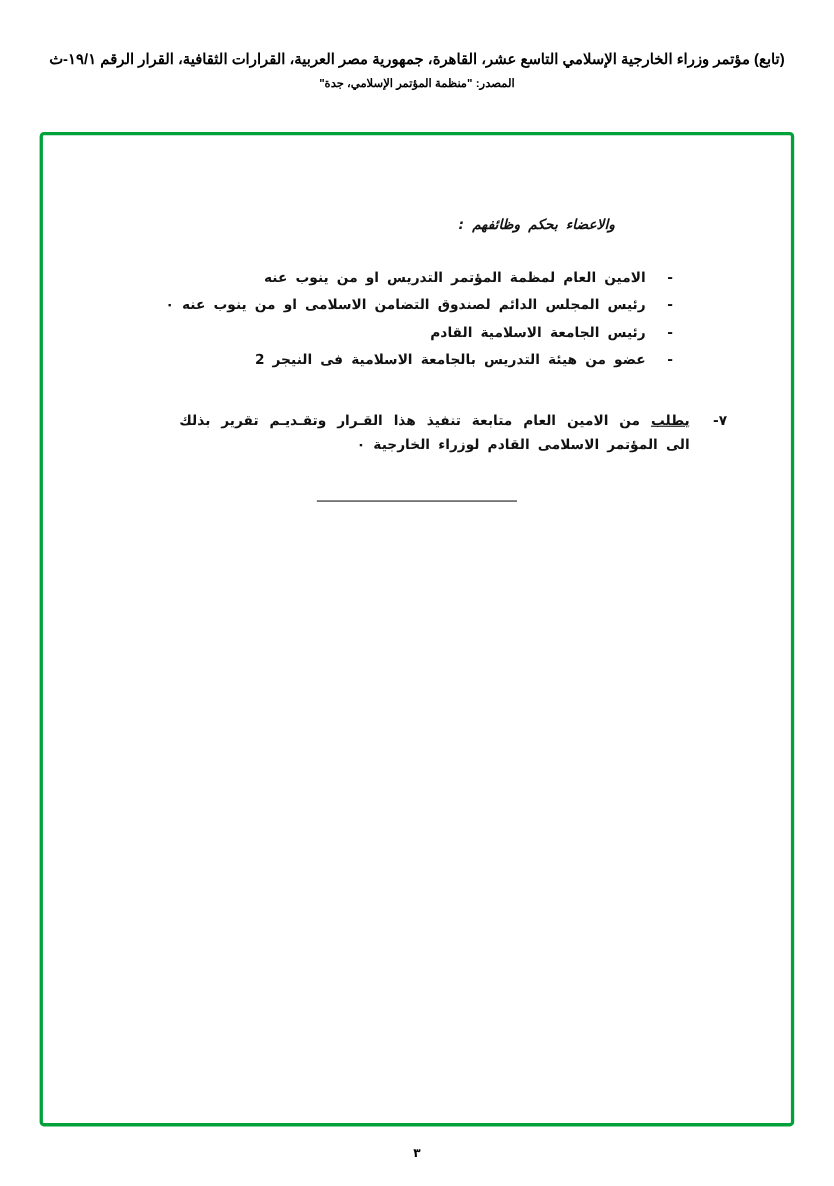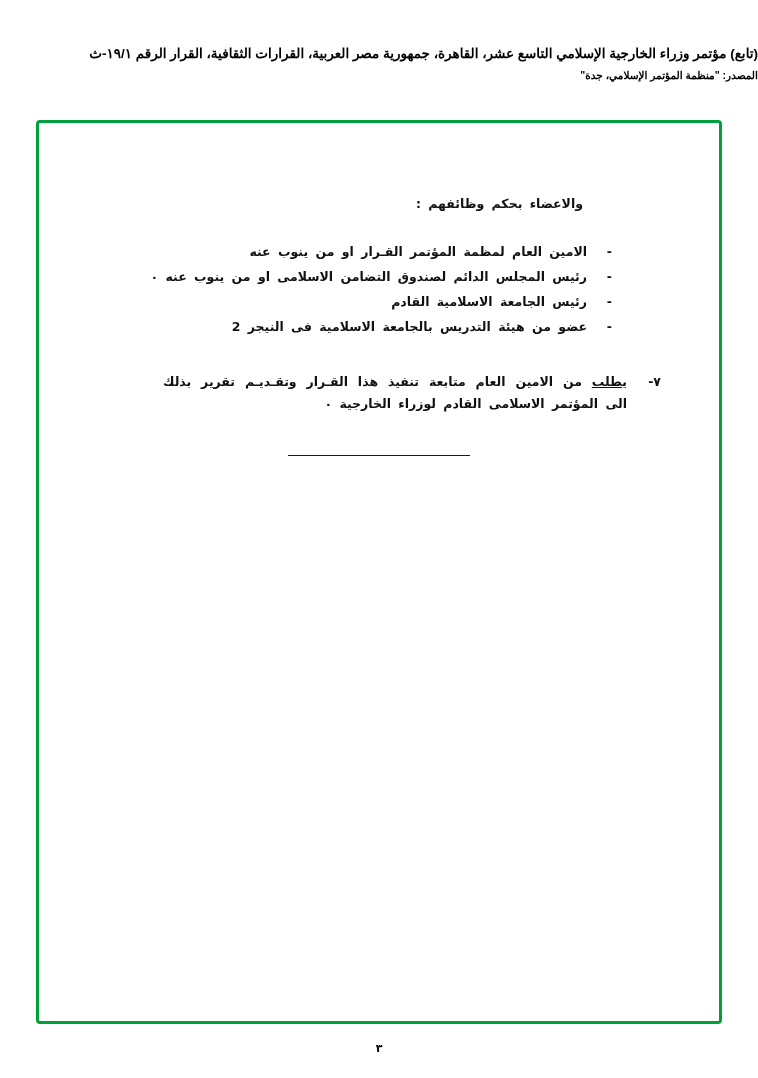--- a/index.html
+++ b/index.html
@@ -19,20 +19,21 @@
     position: absolute;
     inset: 0;
     background: #ffffff;
   }
   
   .header {
     position: absolute;
     top: 44px;
     left: 0;
     right: 0;
+    text-align: center;
     direction: rtl;
   }
   .header-line1 {
     font-size: 13.5px;
     font-weight: bold;
     letter-spacing: 0px;
     line-height: 1.5;
     color: #000;
   }
   .header-line2 {
@@ -64,22 +65,23 @@
   .doc-text {
     font-family: "DejaVu Sans", sans-serif;
     font-weight: bold;
     font-size: 12.5px;
     color: #111;
     letter-spacing: 1.1px;
     word-spacing: 3px;
     line-height: 1.75;
   }
   .intro {
-    margin-right: 96px;
+    margin-right: 120px;
     margin-bottom: 26px;
+    font-style: italic;
   }
   
   .bullet-list {
     margin: 0 66px 0 30px;
     padding: 0;
     list-style: none;
   }
   .bullet-item {
     display: flex;
     flex-direction: row;
@@ -165,21 +167,21 @@
 
   <div class="frame">
 
     <div class="doc doc-text">
 
       <div class="intro">والاعضاء بحكم وظائفهم :</div>
 
       <ul class="bullet-list">
         <li class="bullet-item">
           <span class="bullet-mark">-</span>
-          <span class="bullet-body">الامين العام لمظمة المؤتمر القـرار او من ينوب عنه</span>
+          <span class="bullet-body">الامين العام لمظمة المؤتمر التدريس او من ينوب عنه</span>
         </li>
         <li class="bullet-item">
           <span class="bullet-mark">-</span>
           <span class="bullet-body justified">رئيس المجلس الدائم لصندوق التضامن الاسلامى او من ينوب عنه ٠</span>
         </li>
         <li class="bullet-item">
           <span class="bullet-mark">-</span>
           <span class="bullet-body">رئيس الجامعة الاسلامية القادم</span>
         </li>
         <li class="bullet-item">

